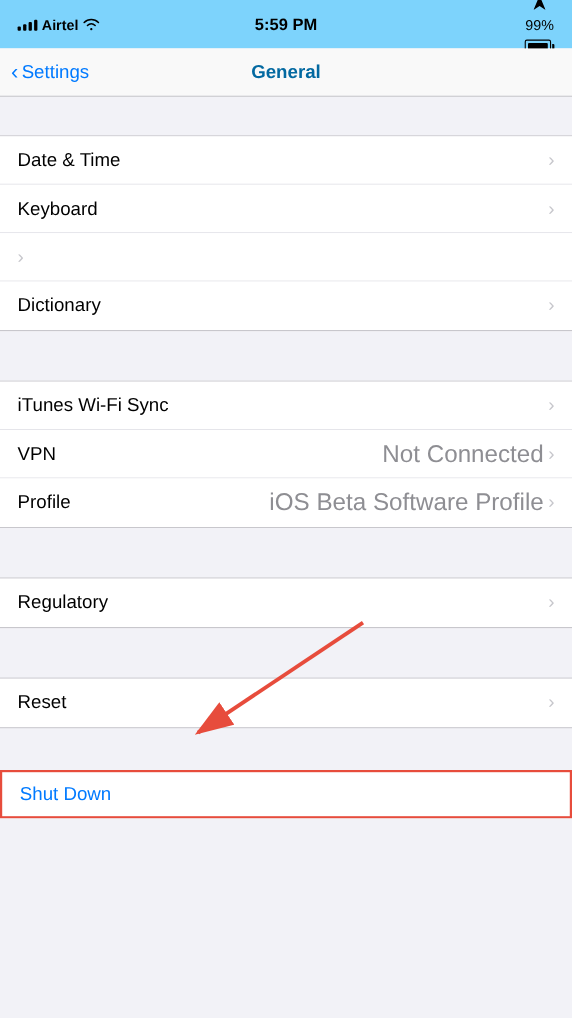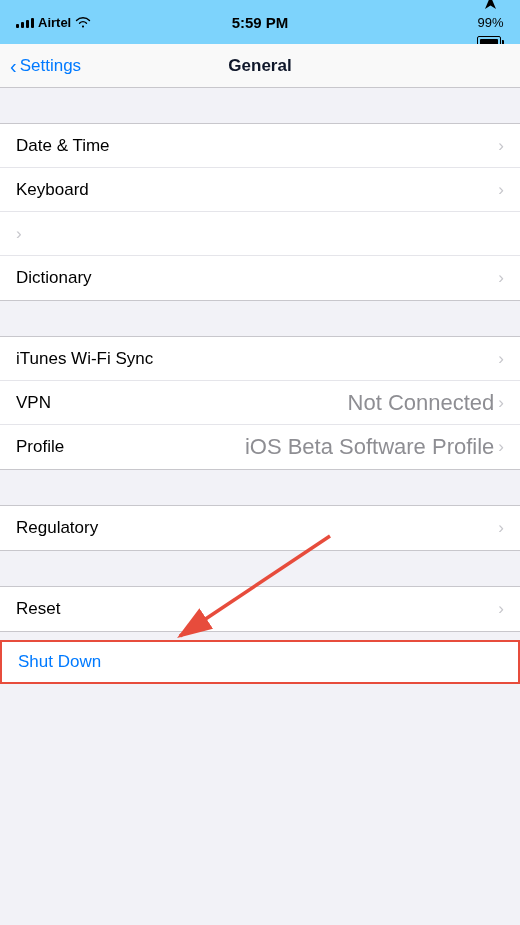--- a/index.html
+++ b/index.html
@@ -101,40 +101,40 @@
       display: flex;
       align-items: center;
       gap: 3px;
       color: #007aff;
       font-size: 17px;
       cursor: pointer;
     }
     .nav-title {
       font-size: 17px;
       font-weight: 600;
-      color: #0f172a;
+      color: #0369a1;
     }
     .chevron-left {
       font-size: 20px;
       line-height: 1;
       color: #007aff;
     }
 
     
     .content {
       flex: 1;
       overflow-y: auto;
     }
 
     
     .section {
       background: #fff;
       border-top: 1px solid #c8c7cc;
       border-bottom: 1px solid #c8c7cc;
-      margin-bottom: 0;
+      margin-bottom: 10px;
     }
     .section-gap {
       height: 35px;
       background: #f2f2f7;
     }
 
     
     .row {
       display: flex;
       align-items: center;
@@ -169,20 +169,21 @@
 
     
     .shutdown-row {
       display: flex;
       align-items: center;
       height: 44px;
       padding: 0 16px;
       background: #fff;
       border: 2px solid #e74c3c;
       cursor: pointer;
+      margin-top: 20px;
     }
     .shutdown-label {
       font-size: 17px;
       color: #007aff;
     }
   </style>
 </head>
 <body>
 
 <div class="status-bar">

